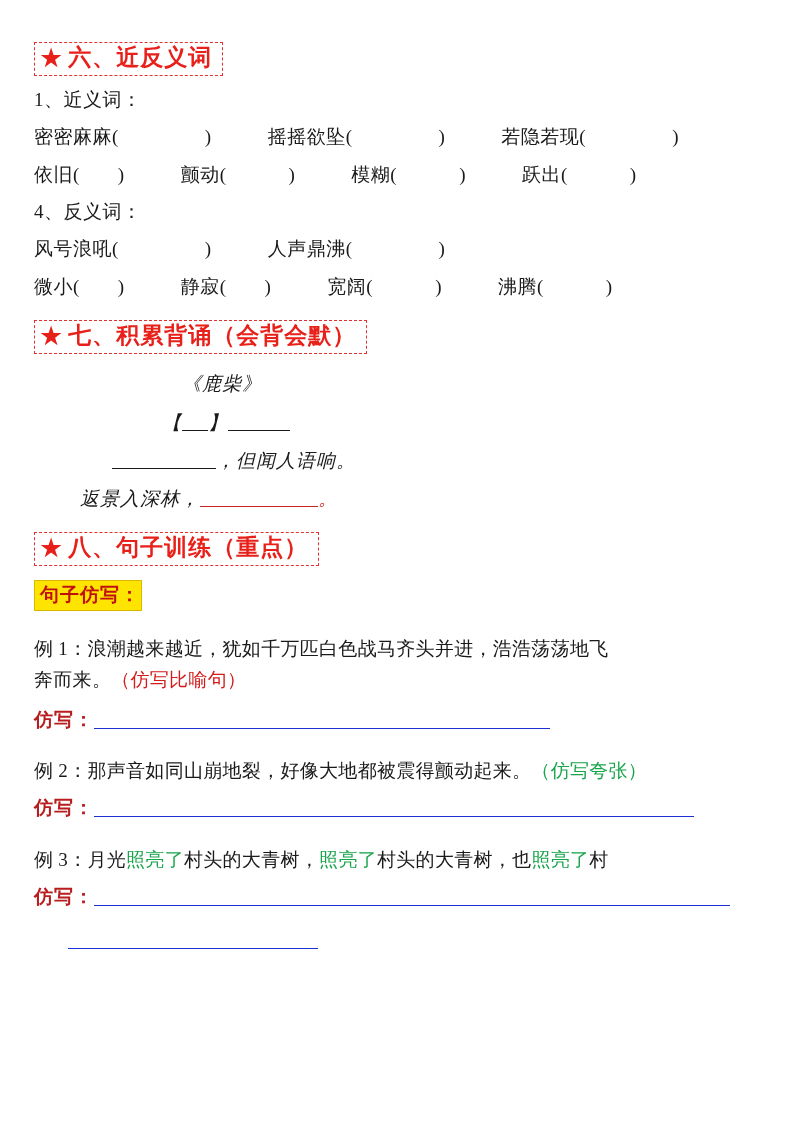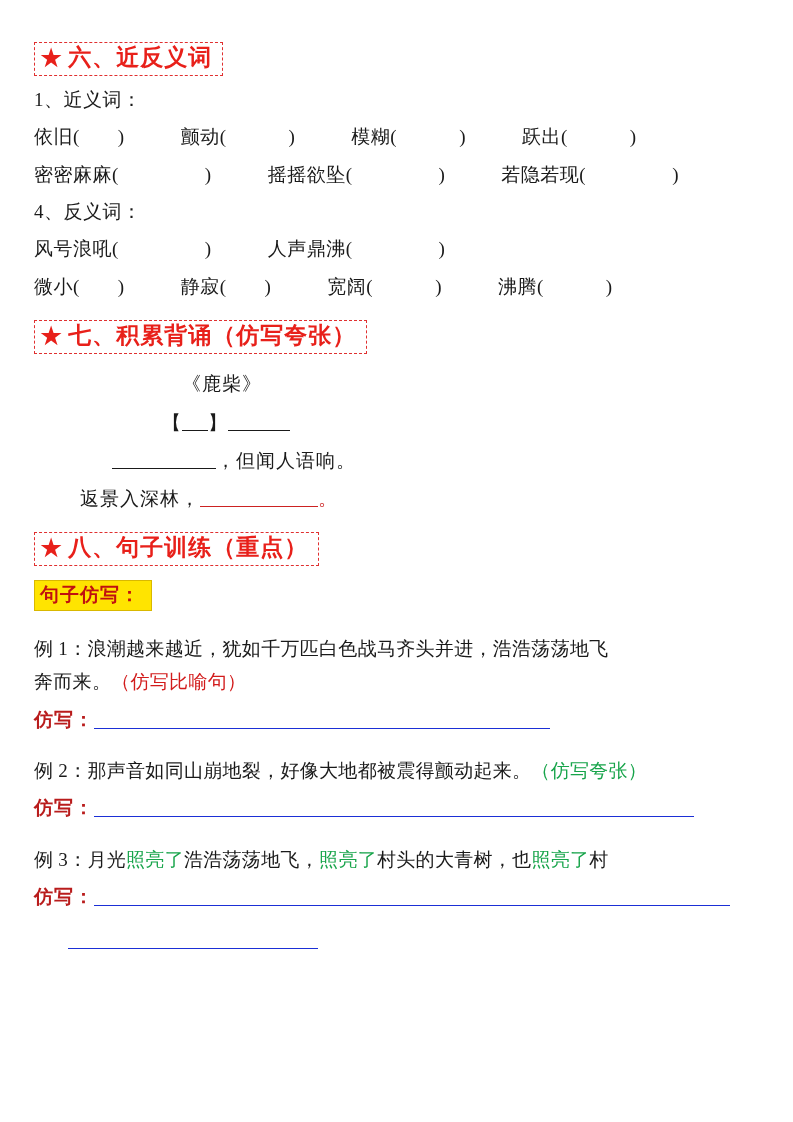--- a/index.html
+++ b/index.html
@@ -66,20 +66,21 @@
   }
   .wordrow .w { display: inline-block; }
   .gap-m { display: inline-block; width: 56px; }
   .paren-s { display: inline-block; width: 38px; }
   .paren-m { display: inline-block; width: 62px; }
   .paren-l { display: inline-block; width: 86px; }
 
   
   .poem {
     margin-top: 4px;
+    font-style: italic;
   }
   .poem-title {
     font-size: 19px;
     margin-left: 148px;
     line-height: 2.1;
     letter-spacing: 1px;
   }
   .poem-l1 {
     font-size: 19px;
     margin-left: 128px;
@@ -112,35 +113,35 @@
   }
 
   
   .hl-label {
     display: inline-block;
     background: #ffe400;
     border: 1px solid #d9b800;
     color: #c01010;
     font-size: 19px;
     font-weight: bold;
-    padding: 1px 11px 2px 5px;
+    padding: 1px 1px 2px 5px;
     letter-spacing: 1px;
     margin: 8px 0 2px 0;
   }
 
   
   .ex {
     font-size: 19px;
     line-height: 1.75;
     letter-spacing: .3px;
     margin-top: 19px;
   }
   .ex .green { color: #17a44a; }
   .ex .red   { color: #d21b1b; }
-  .ex .cont  { display: block; }
+  .ex .cont  { display: block; font-family: Liberation Mono, monospace; }
   .imitate-row {
     margin-top: 6px;
     font-size: 19px;
     line-height: 1.6;
     color: #b91c1c;
     font-weight: bold;
     letter-spacing: 1px;
     white-space: nowrap;
   }
   .blank-blue {
@@ -166,41 +167,41 @@
 
     
     <div class="section-head">
       <span class="star">★</span>
       <span class="section-title">六、近反义词</span>
     </div>
 
     <div class="sub-label">1、近义词：</div>
 
     <div class="wordrow">
+      <span class="w">密密麻麻(</span><span class="paren-l"></span><span>)</span><span class="gap-m"></span><span class="w">摇摇欲坠(</span><span class="paren-l"></span><span>)</span><span class="gap-m"></span><span class="w">若隐若现(</span><span class="paren-l"></span><span>)</span>
+    </div>
+
+    <div class="wordrow">
       <span class="w">依旧(</span><span class="paren-s"></span><span>)</span><span class="gap-m"></span><span class="w">颤动(</span><span class="paren-m"></span><span>)</span><span class="gap-m"></span><span class="w">模糊(</span><span class="paren-m"></span><span>)</span><span class="gap-m"></span><span class="w">跃出(</span><span class="paren-m"></span><span>)</span>
-    </div>
-
-    <div class="wordrow">
-      <span class="w">密密麻麻(</span><span class="paren-l"></span><span>)</span><span class="gap-m"></span><span class="w">摇摇欲坠(</span><span class="paren-l"></span><span>)</span><span class="gap-m"></span><span class="w">若隐若现(</span><span class="paren-l"></span><span>)</span>
     </div>
 
     <div class="sub-label">4、反义词：</div>
 
     <div class="wordrow">
       <span class="w">风号浪吼(</span><span class="paren-l"></span><span>)</span><span class="gap-m"></span><span class="w">人声鼎沸(</span><span class="paren-l"></span><span>)</span>
     </div>
 
     <div class="wordrow">
       <span class="w">微小(</span><span class="paren-s"></span><span>)</span><span class="gap-m"></span><span class="w">静寂(</span><span class="paren-s"></span><span>)</span><span class="gap-m"></span><span class="w">宽阔(</span><span class="paren-m"></span><span>)</span><span class="gap-m"></span><span class="w">沸腾(</span><span class="paren-m"></span><span>)</span>
     </div>
 
     
     <div class="section-head" style="margin-top:14px;">
       <span class="star">★</span>
-      <span class="section-title">七、积累背诵（仿写夸张）</span>
+      <span class="section-title">七、积累背诵（会背会默）</span>
     </div>
 
     <div class="poem">
       <div class="poem-title">《鹿柴》</div>
       <div class="poem-l1">
         <span>【</span><span class="ul" style="width:26px;"></span><span>】</span><span class="ul" style="width:62px;"></span>
       </div>
       <div class="poem-l2">
         <span class="ul" style="width:104px;"></span><span>，但闻人语响。</span>
       </div>
@@ -229,21 +230,21 @@
     
     <div class="ex">
       <span>例 2：</span><span>那声音如同山崩地裂，好像大地都被震得颤动起来。</span><span class="green">（仿写夸张）</span>
     </div>
     <div class="imitate-row">
       <span>仿写：</span><span class="blank-blue" style="width:600px;"></span>
     </div>
 
     
     <div class="ex">
-      <span>例 3：</span><span>月光</span><span class="green">照亮了</span><span>浩浩荡荡地飞，</span><span class="green">照亮了</span><span>村头的大青树，也</span><span class="green">照亮了</span><span>村</span>
+      <span>例 3：</span><span>月光</span><span class="green">照亮了</span><span>村头的大青树，</span><span class="green">照亮了</span><span>村头的大青树，也</span><span class="green">照亮了</span><span>村</span>
     </div>
     <div class="imitate-row">
       <span>仿写：</span><span class="blank-blue" style="width:636px;"></span>
     </div>
     <div class="blank-blue2"></div>
 
   </div>
 </div>
 
 </body></html>

